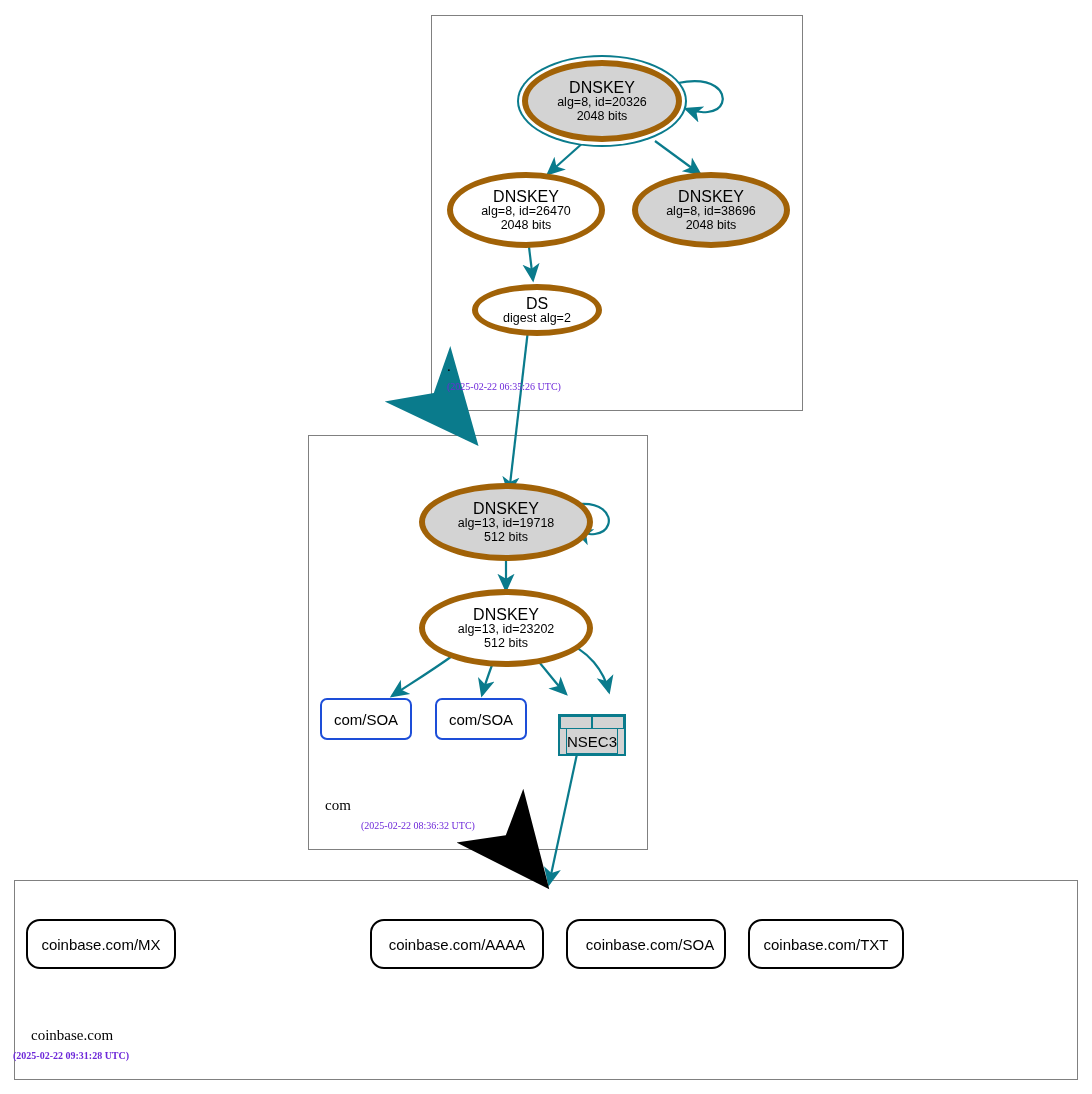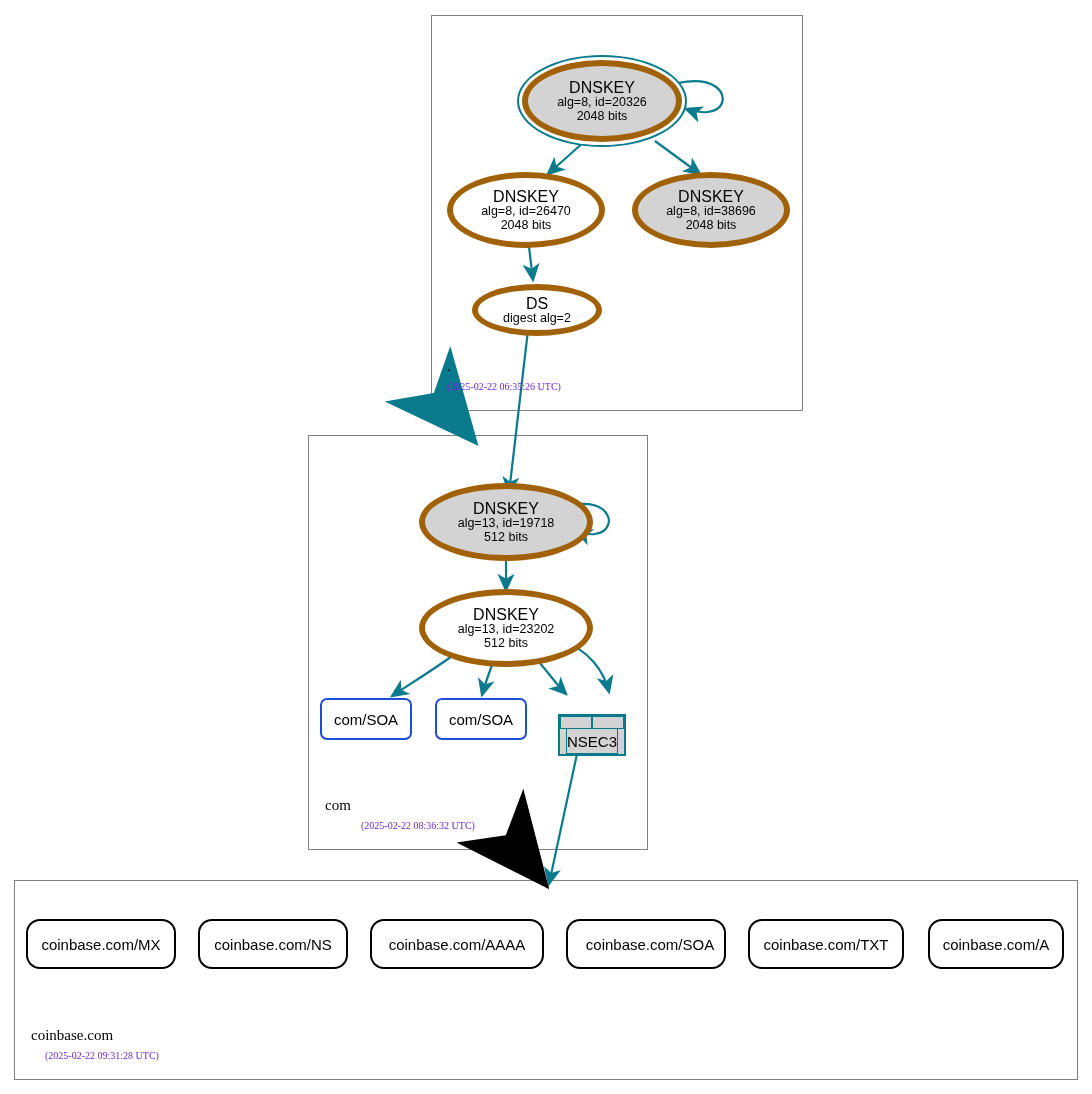--- a/index.html
+++ b/index.html
@@ -128,32 +128,26 @@
     </div>
     <div class="lab">NSEC3</div>
   </div>
 
   <div class="zone-label" style="left:325px;top:797px;">com</div>
   <div class="zone-date" style="left:325px;top:820px;margin-left:36px;">(2025-02-22 08:36:32 UTC)</div>
 
   <div class="node rrset insecure" style="left:26px;top:919px;width:150px;height:50px;">
     <div>coinbase.com/MX</div>
   </div>
-  <div class="node rrset insecure" style="left:198px;top:919px;width:150px;height:50px;">
-    <div>coinbase.com/NS</div>
-  </div>
   <div class="node rrset insecure" style="left:370px;top:919px;width:174px;height:50px;">
     <div>coinbase.com/AAAA</div>
   </div>
   <div class="node rrset insecure" style="left:566px;top:919px;width:160px;height:50px;padding-left:8px;">
     <div>coinbase.com/SOA</div>
   </div>
   <div class="node rrset insecure" style="left:748px;top:919px;width:156px;height:50px;">
     <div>coinbase.com/TXT</div>
   </div>
-  <div class="node rrset insecure" style="left:928px;top:919px;width:136px;height:50px;">
-    <div>coinbase.com/A</div>
-  </div>
 
   <div class="zone-label" style="left:31px;top:1027px;">coinbase.com</div>
-  <div class="zone-date" style="left:45px;top:1050px;">(2025-02-22 09:31:28 UTC)</div>
+  <div class="zone-date" style="left:13px;top:1050px;font-weight:bold;">(2025-02-22 09:31:28 UTC)</div>
 
 </div>
 
 </body></html>

